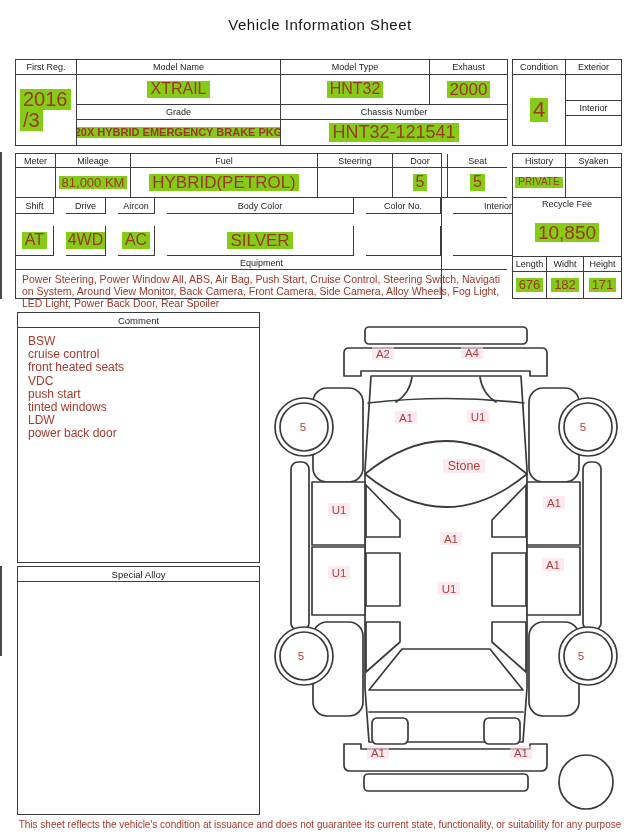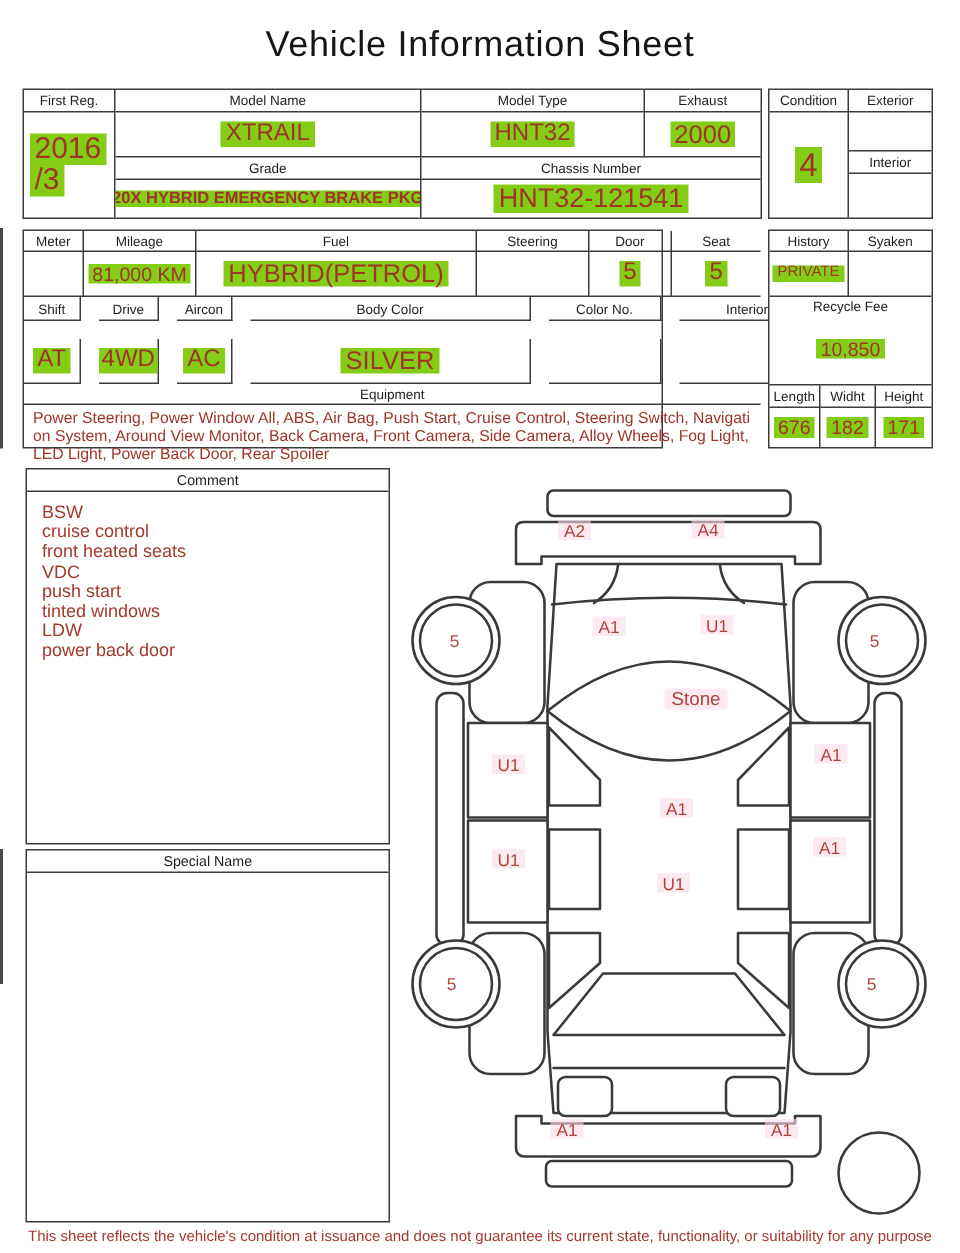--- a/index.html
+++ b/index.html
@@ -3,36 +3,36 @@
 <meta charset="utf-8">
 <style>
   * { margin:0; padding:0; box-sizing:border-box; }
   html,body { background:#ffffff; }
   .sheet {
     position:relative; width:640px; height:835px; background:#fff;
     font-family:"Liberation Sans", sans-serif; overflow:hidden;
   }
   .title {
     position:absolute; top:16px; left:0; width:640px; text-align:center;
-    font-size:24px; letter-spacing:.5px; color:#151515; font-weight:500;
+    font-size:15px; letter-spacing:.5px; color:#151515; font-weight:500;
   }
   .tbl { position:absolute; border:1px solid #3c3c3c; background:#fff; }
   .grid { display:grid; }
   .cell {
     border-right:1px solid #3c3c3c; border-bottom:1px solid #3c3c3c;
     display:flex; align-items:center; justify-content:center;
     overflow:hidden; white-space:nowrap;
   }
   .nr { border-right:none; } .nb { border-bottom:none; }
   .lab { font-size:9px; color:#1d1d1d; }
   .val { color:#9e3527; }
   .hl { background:#84cc16; padding:0 3px; line-height:1.05; }
   .fs10{font-size:10px;} .fs11b{font-size:11px;font-weight:bold;} .fs13{font-size:13px;}
   .fs16{font-size:16px;} .fs17{font-size:17px;} .fs18{font-size:18px;}
-  .fs19{font-size:13px;} .fs20{font-size:20px;} .fs22{font-size:22px;}
+  .fs19{font-size:19px;} .fs20{font-size:20px;} .fs22{font-size:22px;}
   .firstreg { flex-direction:column; align-items:flex-start; padding-left:4px; line-height:.95; }
   .equip {
     font-size:10.5px; line-height:12px; color:#9e3527; padding:3px 6px;
     word-break:break-all; white-space:normal; display:block; border-bottom:none;
   }
   .feecell { flex-direction:column; justify-content:flex-start; padding-top:1px; }
   .feecell .feeval { flex:1; display:flex; align-items:center; }
   .notebox { position:absolute; border:1px solid #3c3c3c; background:#fff; }
   .notebox .hdr {
     height:15px; border-bottom:1px solid #3c3c3c; display:flex;
@@ -195,21 +195,21 @@
       <div class="line">front heated seats</div>
       <div class="line">VDC</div>
       <div class="line">push start</div>
       <div class="line">tinted windows</div>
       <div class="line">LDW</div>
       <div class="line">power back door</div>
     </div>
   </div>
 
   <div class="notebox" style="left:17px;top:566px;width:243px;height:249px;">
-    <div class="hdr">Special Name</div>
+    <div class="hdr">Special Alloy</div>
   </div>
 
   <svg style="position:absolute;left:262px;top:316px;" width="378" height="502" viewBox="262 316 378 502">
 
     <path class="ln" d="M371,376 H521 L527,470 V688 L523,742 H369 L365,688 V470 Z"></path>
     <path class="op" d="M368,403 Q446,394 524,403"></path>
     <path class="op" d="M412,377 Q410,393 396,402"></path>
     <path class="op" d="M480,377 Q482,393 496,402"></path>
 
     <path class="ln" d="M365,474 Q446,408 527,474 Q446,540 365,474 Z"></path>

